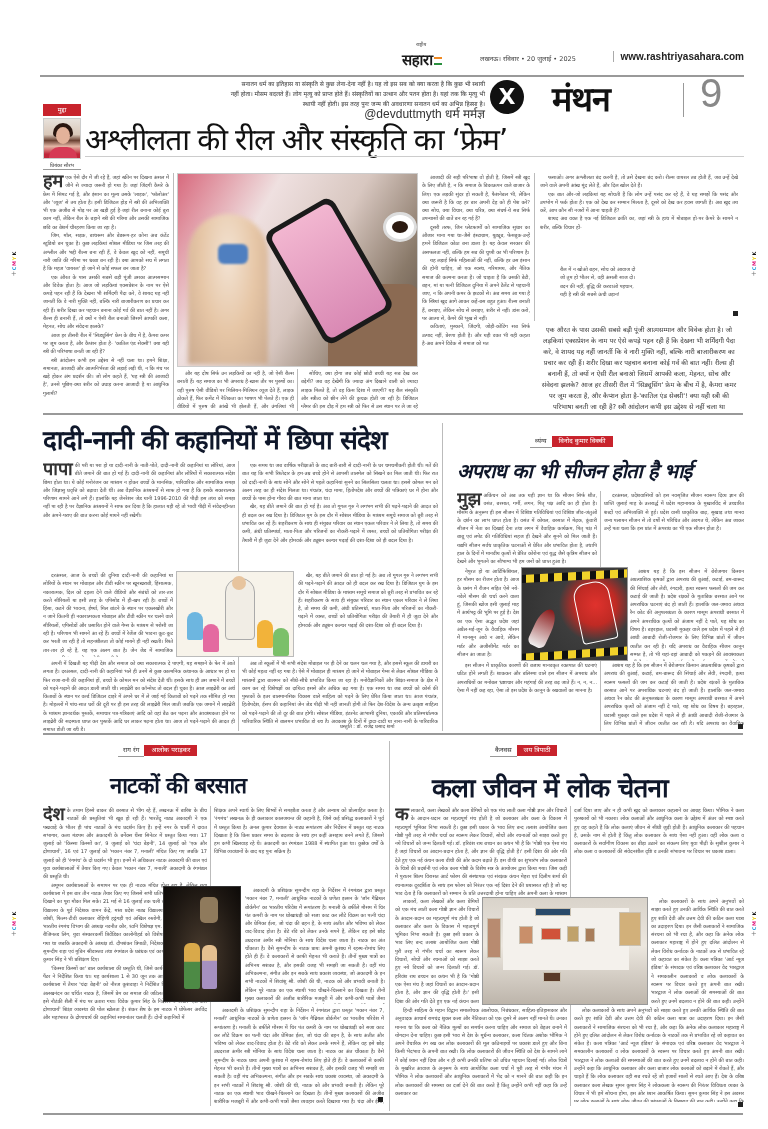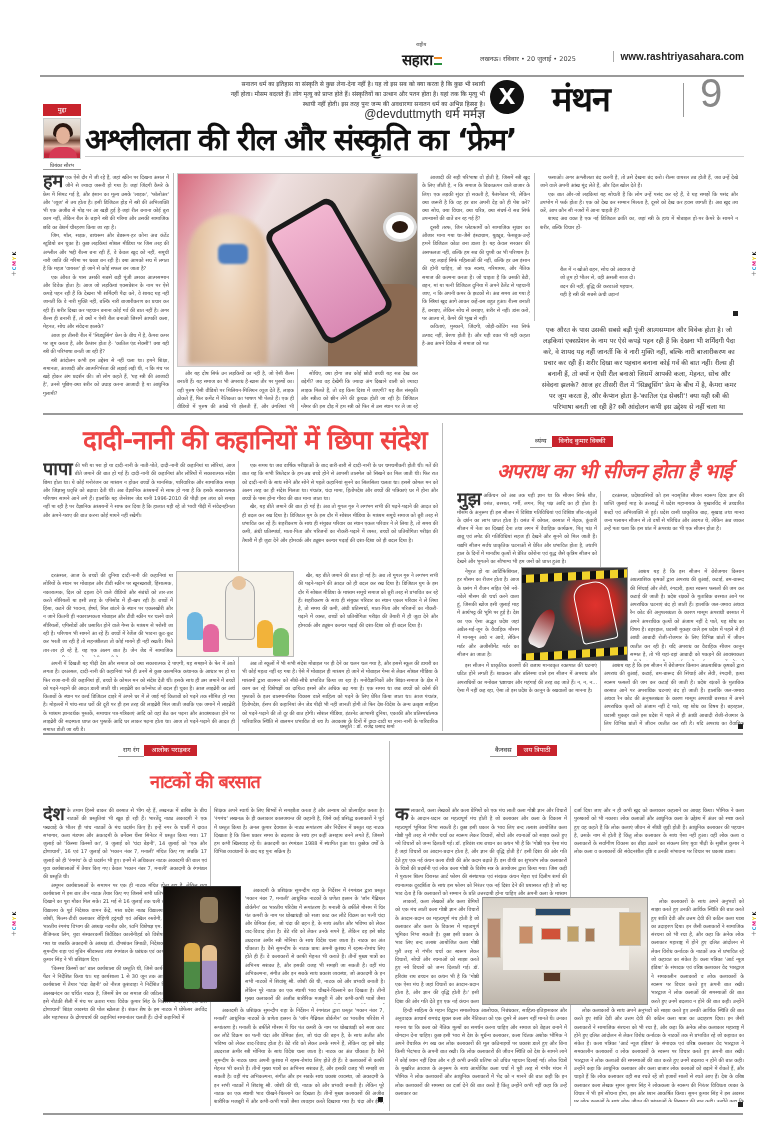--- a/index.html
+++ b/index.html
@@ -26,21 +26,21 @@
   .page-num { position: absolute; left: 700px; top: 60px; font-size: 40px; color: #888; font-family: "Liberation Sans", sans-serif; }
 
   
   .mudda { position: absolute; left: 43px; top: 93px; width: 38px; height: 12px; background: #c8232c; color: #fff; font-size: 6.5px; text-align: center; line-height: 12px; }
   .author-photo { position: absolute; left: 43px; top: 107px; width: 38px; height: 41px; border: 1px solid #ccc; background: linear-gradient(180deg, #e8e2dc 0%, #d9c7b8 40%, #6b4233 55%, #e4b7a6 70%, #c1263a 90%); overflow: hidden; }
   .author-photo .face { position: absolute; left: 12px; top: 8px; width: 14px; height: 17px; border-radius: 50%; background: #e3b29a; }
   .author-photo .hair { position: absolute; left: 9px; top: 4px; width: 20px; height: 14px; border-radius: 10px 10px 4px 4px; background: #2a1710; }
   .author-photo .body { position: absolute; left: 5px; top: 28px; width: 28px; height: 15px; border-radius: 10px 10px 0 0; background: #d63a55; }
   .author-name { position: absolute; left: 43px; top: 151px; width: 38px; text-align: center; font-size: 5px; color: #333; border-bottom: 1px solid #999; padding-bottom: 1px; }
 
-  .h1 { position: absolute; left: 85px; top: 107px; font-size: 30px; font-weight: bold; color: #111; letter-spacing: -1.2px; font-family: "DejaVu Sans", sans-serif; white-space: nowrap; }
+  .h1 { position: absolute; left: 85px; top: 107px; font-size: 30px; font-weight: normal; color: #111; letter-spacing: -1.2px; font-family: "DejaVu Sans", sans-serif; white-space: nowrap; }
 
   
   .col { position: absolute; font-size: 5px; line-height: 8.3px; color: #444; text-align: justify; overflow: hidden; }
   .col p { text-indent: 8px; margin-bottom: 0; }
   .drop { float: left; font-size: 18px; line-height: 16px; font-weight: bold; color: #333; margin-right: 2px; }
   .vdiv { position: absolute; width: 1px; background: #bbb; }
   .hdiv { position: absolute; height: 2px; background: #999; }
 
   .img-reel { position: absolute; left: 177px; top: 162px; width: 241px; height: 194px; overflow: hidden; border: 1px solid #ccc;
     background: linear-gradient(120deg, #d86a7e 0%, #efe0e0 30%, #d8c7c0 55%, #8a7a6a 80%, #5d5044 100%); }
@@ -49,21 +49,21 @@
   .img-reel .phone { position: absolute; left: 112px; top: 32px; width: 78px; height: 130px; border-radius: 10px; background: #1a1a1a; transform: rotate(-30deg); }
   .img-reel .screen { position: absolute; left: 5px; top: 5px; right: 5px; bottom: 5px; border-radius: 7px; background: linear-gradient(180deg, #f2b6d0, #d989b4); }
   .img-reel .hand { position: absolute; left: 150px; top: 110px; width: 90px; height: 84px; border-radius: 40px 10px 0 0; background: #8b6a52; }
   .img-reel .cup { position: absolute; left: 205px; top: 38px; width: 34px; height: 30px; border-radius: 50%; background: #fff; border: 3px solid #ddd; }
   .img-reel .cup::after { content: ""; position: absolute; left: 6px; top: 6px; width: 16px; height: 12px; border-radius: 50%; background: #2b1a10; }
 
   .pull { position: absolute; left: 540px; top: 314px; width: 198px; font-size: 6.6px; line-height: 11px; color: #333; text-align: center; }
   .endmark { display: inline-block; width: 5px; height: 5px; background: #222; }
 
   
-  .h2 { position: absolute; font-weight: bold; color: #ef4444; white-space: nowrap; font-family: "DejaVu Sans", sans-serif; letter-spacing: -0.8px; margin-left: 40px; }
+  .h2 { position: absolute; font-weight: bold; color: #0f172a; white-space: nowrap; font-family: "DejaVu Sans", sans-serif; letter-spacing: -0.8px; }
   .kicker { position: absolute; font-size: 6.5px; height: 11px; line-height: 11px; }
   .kicker .k1 { display: inline-block; padding: 0 5px; color: #333; border-bottom: 1px solid #999; }
   .kicker .k2 { display: inline-block; padding: 0 7px; background: #c8232c; color: #fff; }
 
   .img-dadi { position: absolute; left: 176px; top: 560px; width: 118px; height: 86px; border: 1px solid #bbb; background: #f7f3ea; overflow: hidden; }
   .img-dadi .granny { position: absolute; left: 48px; top: 6px; width: 30px; height: 62px; border-radius: 14px 14px 4px 4px; background: #f1ede5; border: 1px solid #aaa; }
   .img-dadi .ghead { position: absolute; left: 55px; top: 4px; width: 14px; height: 14px; border-radius: 50%; background: #e7c49e; }
   .img-dadi .kid { position: absolute; width: 16px; height: 28px; border-radius: 8px 8px 2px 2px; }
 
   .img-crime { position: absolute; left: 521px; top: 556px; width: 107px; height: 94px; overflow: hidden; border: 1px solid #999; background: radial-gradient(circle at 70% 40%, #e0322d 0%, #c02a24 22%, #3d3d3d 40%, #2e2e2e 100%); }
@@ -238,21 +238,21 @@
     <div class="outline"></div>
     <div class="knife"></div>
     <div class="tape" style="top:82px;transform:rotate(-4deg);"></div>
   </div>
 
   <div class="hdiv" style="left:43px;top:722px;width:700px;"></div>
 
   <div class="kicker" style="left:118px;top:734px;">
     <span class="k1">राग रंग</span><span class="k2">आलोक पराड़कर</span>
   </div>
-  <div class="h2" style="left:110px;top:758px;font-size:18px;">नाटकों की बरसात</div>
+  <div class="h2" style="left:110px;top:758px;font-size:22px;">नाटकों की बरसात</div>
   <div class="vdiv" style="left:389px;top:730px;height:370px;"></div>
 
   <div class="col" style="left:43px;top:795px;width:164px;height:300px;">
     <span class="drop">देश</span>
     <p style="text-indent:0">के तमाम हिस्से बाकर की बरसात से भीग रहे हैं, लखनऊ में बारिश के बीच नाटकों की प्रस्तुतियां भी खूब हो रही हैं। भारतेंदु नाट्य अकादमी ने एक पखवाड़े के भीतर ही पांच नाटकों के मंच प्रदर्शन किए हैं। इन्हें नगर के चार्ली में दावत सभागार, कला मंडपम और अकादमी के बर्नेक्स थेंसा सिनेटर में प्रस्तुत किया गया। 17 जुलाई को 'किस्सा किस्सों का', 9 जुलाई को 'चंदा बेड़नी', 14 जुलाई को 'एक और द्रोणाचार्य', 16 एवं 17 जुलाई को 'मकान नंबर 7, मनाली' मंचित किए गए जबकि 17 जुलाई को ही 'रंगमंच' के दो प्रदर्शन भी हुए। इनमें से अधिकतर नाटक अकादमी की बाल एवं युवा कार्यशालाओं में तैयार किए गए। केवल 'मकान नंबर 7, मनाली' अकादमी के रंगमंडल की प्रस्तुति थी।</p>
     <p>अमूमन कार्यशालाओं के समापन पर एक ही नाटक मंचित होता रहा है, लेकिन युवा कार्यशाला में इस बार तीन नाटक तैयार किए गए जिससे सभी प्रतिभागियों को अपनी प्रतिभा दिखाने का पूरा मौका मिल सके। 21 मई से 16 जुलाई तक चली कार्यशाला में राष्ट्रीय नाट्य विद्यालय के पूर्व निदेशक वामन केंद्रे, मध्य प्रदेश नाट्य विद्यालय के पूर्व निदेशक टीकम जोशी, फिल्म-टीवी कलाकार रोहिणी हट्टंगड़ी एवं अखिल रस्तोगी, पंजाब विश्वविद्यालय के भारतीय रंगमंच विभाग की अध्यक्ष नवनीत कौर, ध्वनि विशेषज्ञ एम. मनोहरन, संगीत विशेषज्ञ रीजिनल्ड लिंग, युवा संस्कारकर्मी त्रिवेंडिका कालोनीहर्ड को विशेष तौर पर आमंत्रित किया गया था जबकि अकादमी के अध्यक्ष डॉ. दीपशंकर त्रिपाठी, निदेशक विपिन कुमार, प्रशिक्षक सुमन्दीप राहा एवं मुबिन श्रीवास्तव तथा रंगमंडल के प्रबंधक एवं कार्यशाला के निर्देशक विवेक कुमार सिंह ने भी प्रशिक्षण दिए।</p>
     <p>'किस्सा किस्सों का' बाल कार्यशाला की प्रस्तुति थी, जिसे कार्यशाला के प्रशिक्षक जॉन्टर पैंटर ने निर्देशित किया था। यह कार्यशाला 1 से 30 जून तक आयोजित की गई थी। युवा कार्यशाला में तैयार 'चंदा बेड़नी' को नीरज कुशवाहा ने निर्देशित किया जो प्रसिद्ध रंगकर्मी अलखनंदन का चर्चित नाटक है, जिसमें प्रेम का समाज की जटिलता व्यवस्था से टकराव है। इसे नौटंकी शैली में मंच पर उतारा गया। विवेक कुमार सिंह के निर्देशन में मंचित 'एक और द्रोणाचार्य' शिक्षा व्यवस्था की पोल खोलता है। शंकर शेष के इस नाटक में प्रोफेसर अरविंद्र और महाभारत के द्रोणाचार्य की कहानियां समानांतर चलती हैं। दोनों कहानियों में</p>
   </div>
   <div class="vdiv" style="left:210px;top:795px;height:300px;"></div>
   <div class="col" style="left:214px;top:795px;width:170px;height:78px;">
@@ -268,20 +268,21 @@
 
   <div class="img-play">
     <div class="f3"></div>
     <div class="f1"></div>
     <div class="f2"></div>
   </div>
 
   <div class="kicker" style="left:490px;top:734px;">
     <span class="k1">कैनवस</span><span class="k2">जय त्रिपाठी</span>
   </div>
+  <div class="h2" style="left:432px;top:758px;font-size:26px;">कला जीवन में लोक चेतना</div>
 
   <div class="col" style="left:395px;top:795px;width:172px;height:90px;">
     <span class="drop">क</span>
     <p style="text-indent:0">लाकारों, कला लेखकों और कला प्रेमियों को एक मंच लाती कला गोष्ठी ज्ञान और विचारों के आदान-प्रदान का महत्वपूर्ण मंच होती है जो कलाकार और कला के विकास में महत्वपूर्ण भूमिका निभा सकती है। कुछ इसी प्रकार के भाव लिए बन्द तलाश आयोजित कला गोष्ठी पुरी तरह से गंभीर चर्चा का स्वरूप लेकर विचारों, सोचों और रचनाओं को साझा करते हुए नये विचारों को जन्म दिलाती गई। डॉ. हरिवंश राय बच्चन का कथन भी है कि 'गोष्ठी एक ऐसा मंच है जहां विचारों का आदान-प्रदान होता है, और ज्ञान की वृद्धि होती है।' इसी दिशा की ओर गति देते हुए एक नई कंचन कला वीथी की ओर कदम बढ़ाते हैं। इस वीथी का शुभारंभ लोक कलाकारों के चित्रों की प्रदर्शनी एवं लोक कला गोष्ठी के विशेष सत्र के आयोजन द्वारा किया गया। जिस कड़ी में पुरातन शिल्प विरासत आर्ट फोरम की संस्थापक एवं संरक्षक कंचन मेहरा एवं दिलीप शर्मा की रचनात्मक दूरदर्शिता के साथ इस फोरम को निरंतर एक नई दिशा देने की प्रयासरत रही है जो यह भाव देता है कि कलाकारों को सम्मान के प्रति उत्तरदायी होना चाहिए और अपनी कला के माध्यम से समाज को बेहतर बनाने का प्रयास करना चाहिए। संक्षेप में कहें तो कला को मानव भावों से परिपूर्ण और समाज को बेहतर बनाना है।</p>
   </div>
   <div class="col" style="left:395px;top:886px;width:84px;height:108px;">
     <p>लाकारों, कला लेखकों और कला प्रेमियों को एक मंच लाती कला गोष्ठी ज्ञान और विचारों के आदान-प्रदान का महत्वपूर्ण मंच होती है जो कलाकार और कला के विकास में महत्वपूर्ण भूमिका निभा सकती है। कुछ इसी प्रकार के भाव लिए बन्द तलाश आयोजित कला गोष्ठी पुरी तरह से गंभीर चर्चा का स्वरूप लेकर विचारों, सोचों और रचनाओं को साझा करते हुए नये विचारों को जन्म दिलाती गई। डॉ. हरिवंश राय बच्चन का कथन भी है कि 'गोष्ठी एक ऐसा मंच है जहां विचारों का आदान-प्रदान होता है, और ज्ञान की वृद्धि होती है।' इसी दिशा की ओर गति देते हुए एक नई कंचन कला वीथी की ओर कदम बढ़ाते हैं। इस वीथी का शुभारंभ लोक कलाकारों के चित्रों की प्रदर्शनी एवं लोक कला गोष्ठी के विशेष सत्र के आयोजन द्वारा किया गया। जिस कड़ी में पुरातन शिल्प विरासत आर्ट फोरम की संस्थापक एवं संरक्षक कंचन मेहरा एवं दिलीप शर्मा की रचनात्मक दूरदर्शिता के साथ इस फोरम को निरंतर एक नई दिशा देने की प्रयासरत रही है जो यह भाव देता है कि कलाकारों को सम्मान के प्रति उत्तरदायी होना चाहिए और अपनी कला के माध्यम से समाज को बेहतर बनाने का प्रयास करना चाहिए। संक्षेप में कहें तो कला को मानव भावों से परिपूर्ण और समाज को बेहतर बनाना है।</p>
   </div>
   <div class="col" style="left:395px;top:995px;width:172px;height:100px;">
     <p>हिन्दी साहित्य के महान विद्वान समालोचक आलोचक, निबंधकार, साहित्य-इतिहासकार और अनुवादक आचार्य रामचंद्र शुक्ल कला और नैतिकता को एक दूसरे से अलग नहीं मानते थे। उनका मानना था कि कला को नैतिक मूल्यों का समर्थन करना चाहिए और समाज को बेहतर बनाने में योगदान देना चाहिए। कुछ इसी भाव से देश के मूर्धन्य कलाकार, कला चिंतक अशोक भौमिक ने अपने वैचारिक रंग रख कर लोक कलाकारों की मूल कठिनाइयों पर प्रकाश डाले हुए और बिना किसी भेदभाव के अपनी बात रखी। कि लोक कलाकारों की जीवन स्थिति को देश के सामने लाने में कोई ध्यान नहीं दिया और न ही कभी उनकी प्रतिभा को उचित पहचान दिलाई गई। लोक चित्रों के मुखरित आवाज के अनुरूप के साथ आयोजित कला चर्चा में पूरी तरह से गंभीर मंचन में भौमिक ने लोक कलाकारों और आधुनिक कलाकारों में भेद को न मानने की बात कही कि इन लोक कलाकारों की समस्या का दर्जा देने की बात करते हैं किंतु उन्होंने कभी नहीं कहा कि उन्हें कलाकार का</p>

